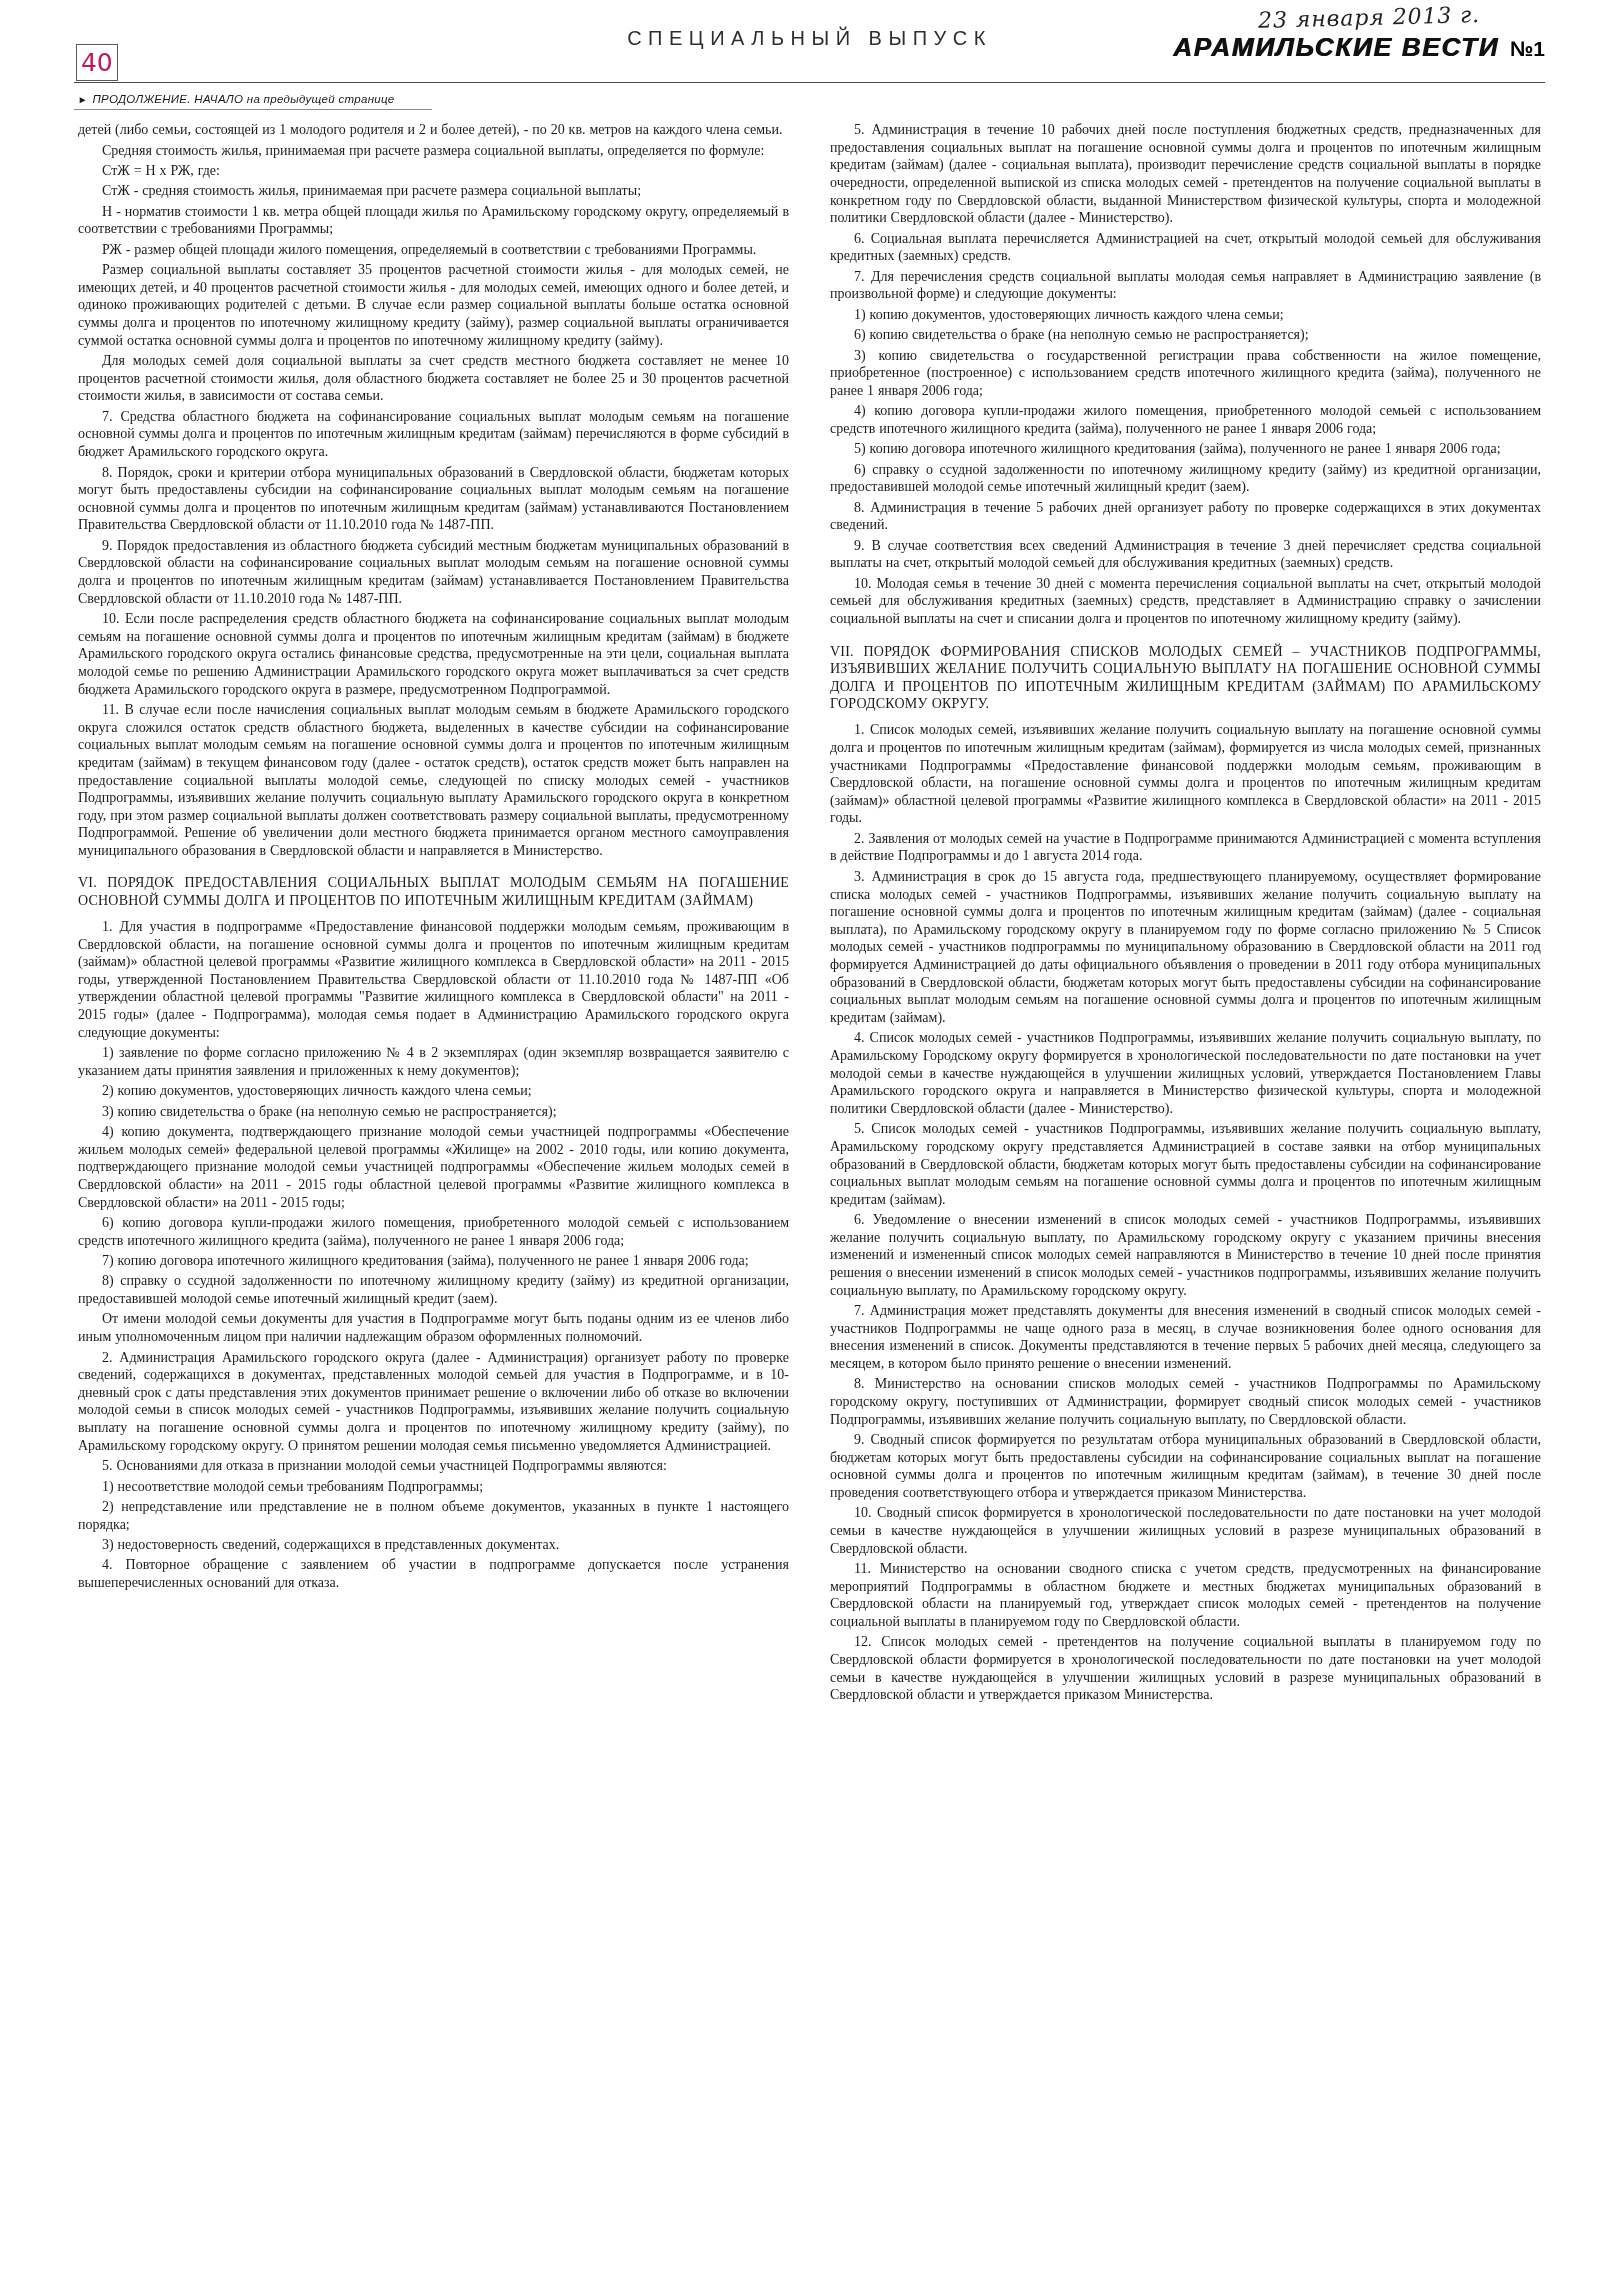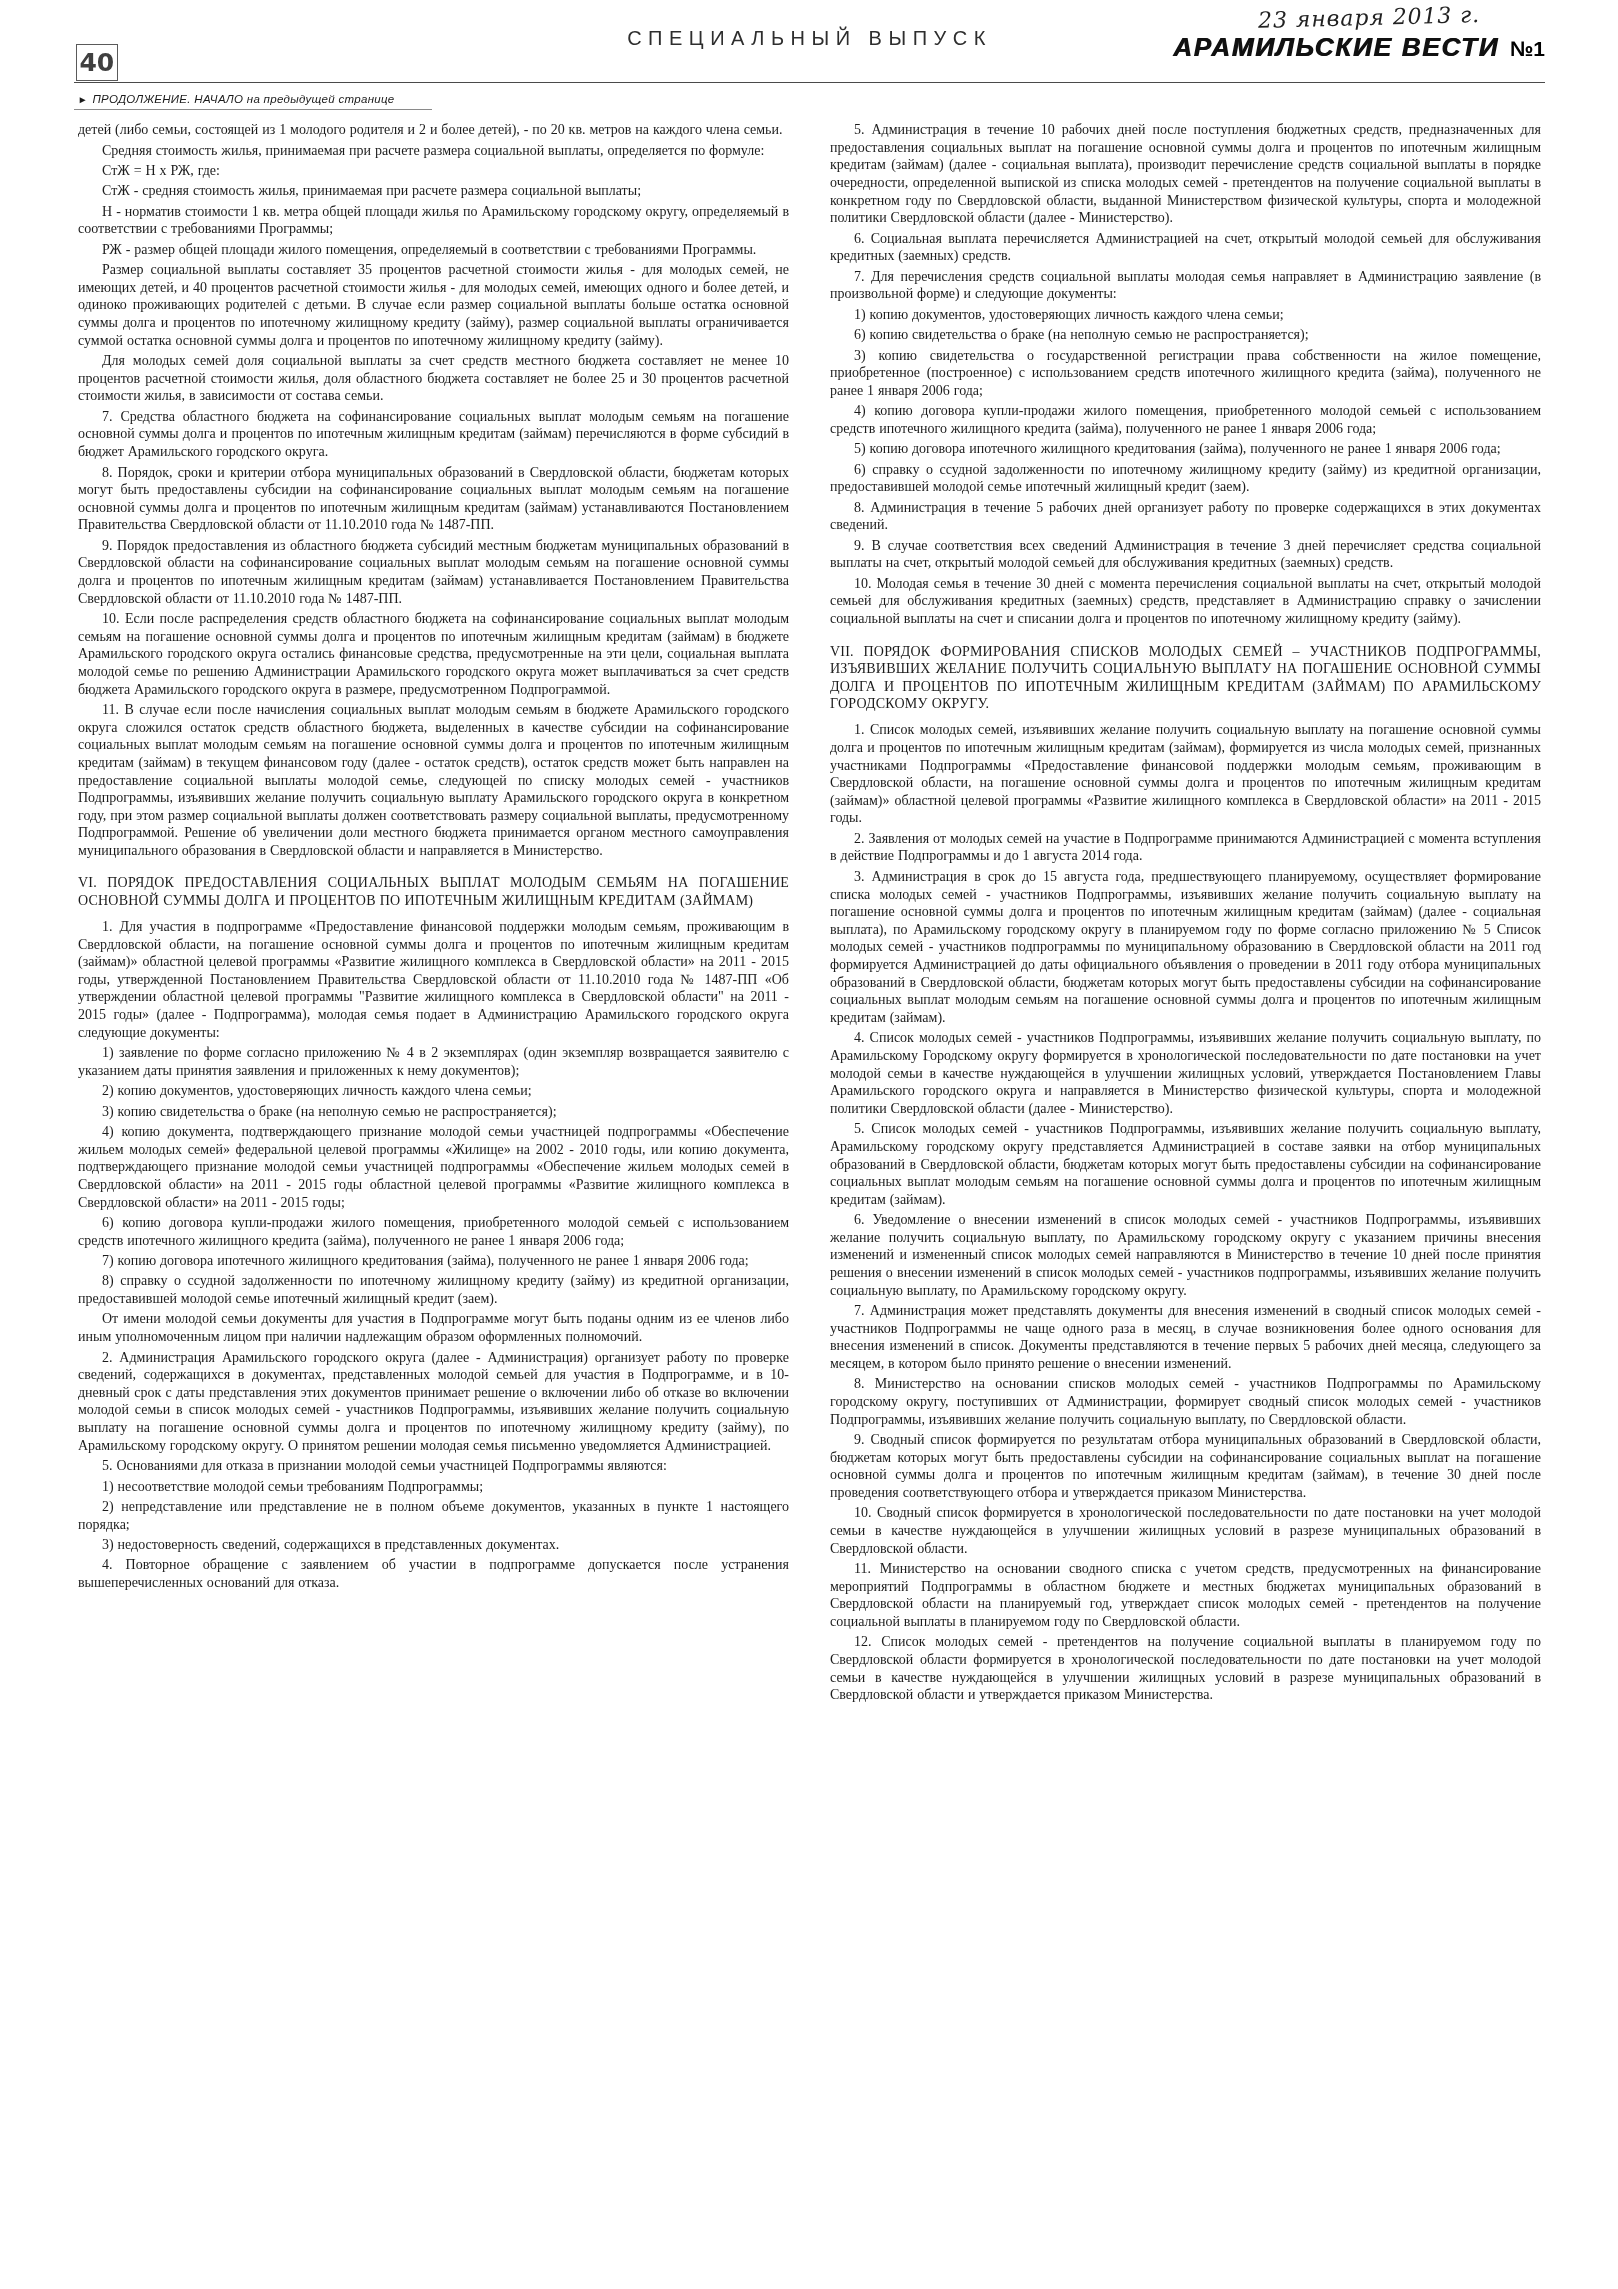--- a/index.html
+++ b/index.html
@@ -27,23 +27,23 @@
     left: 1.8px;
     top: 44px;
     width: 42px;
     height: 37px;
     border: 1.8px solid #5a5a5a;
     background: #ffffff;
     display: flex;
     align-items: center;
     justify-content: center;
     font-family: "DejaVu Sans", sans-serif;
-    font-weight: 700;
+    font-weight: 400;
     font-size: 25px;
-    color: #404040;
+    color: #be185d;
     z-index: 2;
   }
   .issue-title {
     position: absolute;
     left: 50%;
     transform: translateX(-50%);
     top: 27px;
     font-family: "Liberation Sans", sans-serif;
     font-size: 20px;
     letter-spacing: 6.5px;

